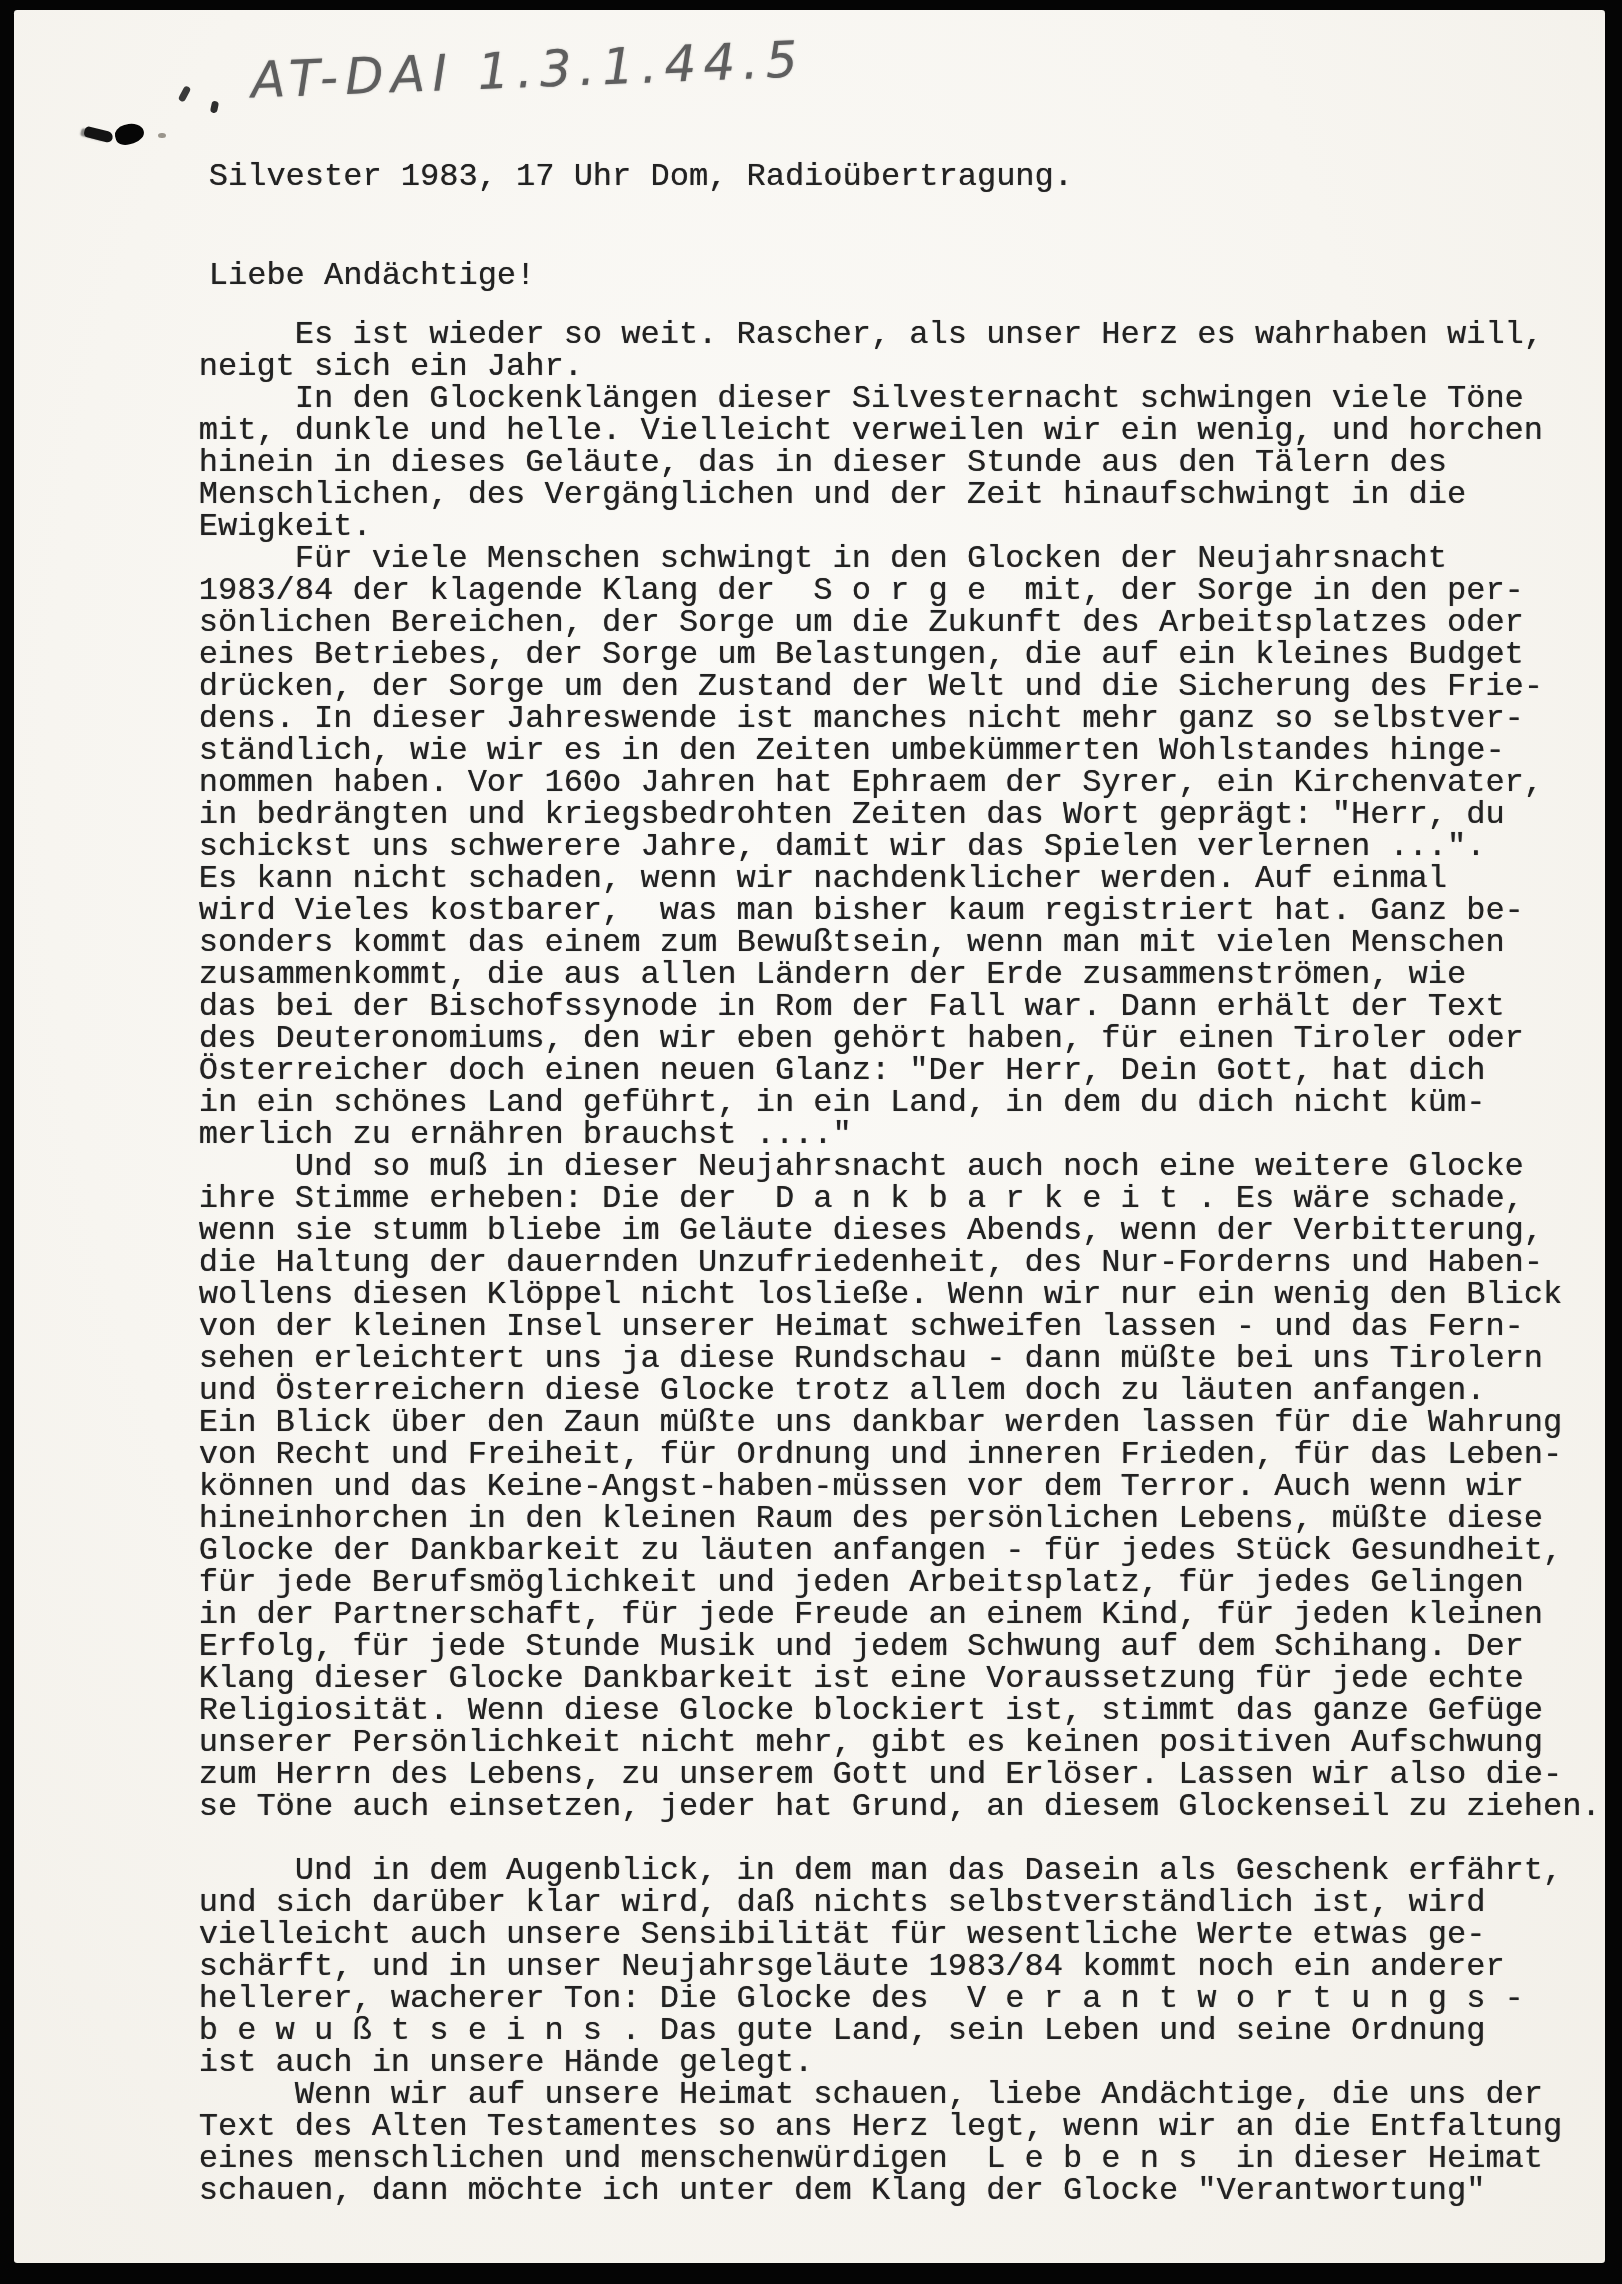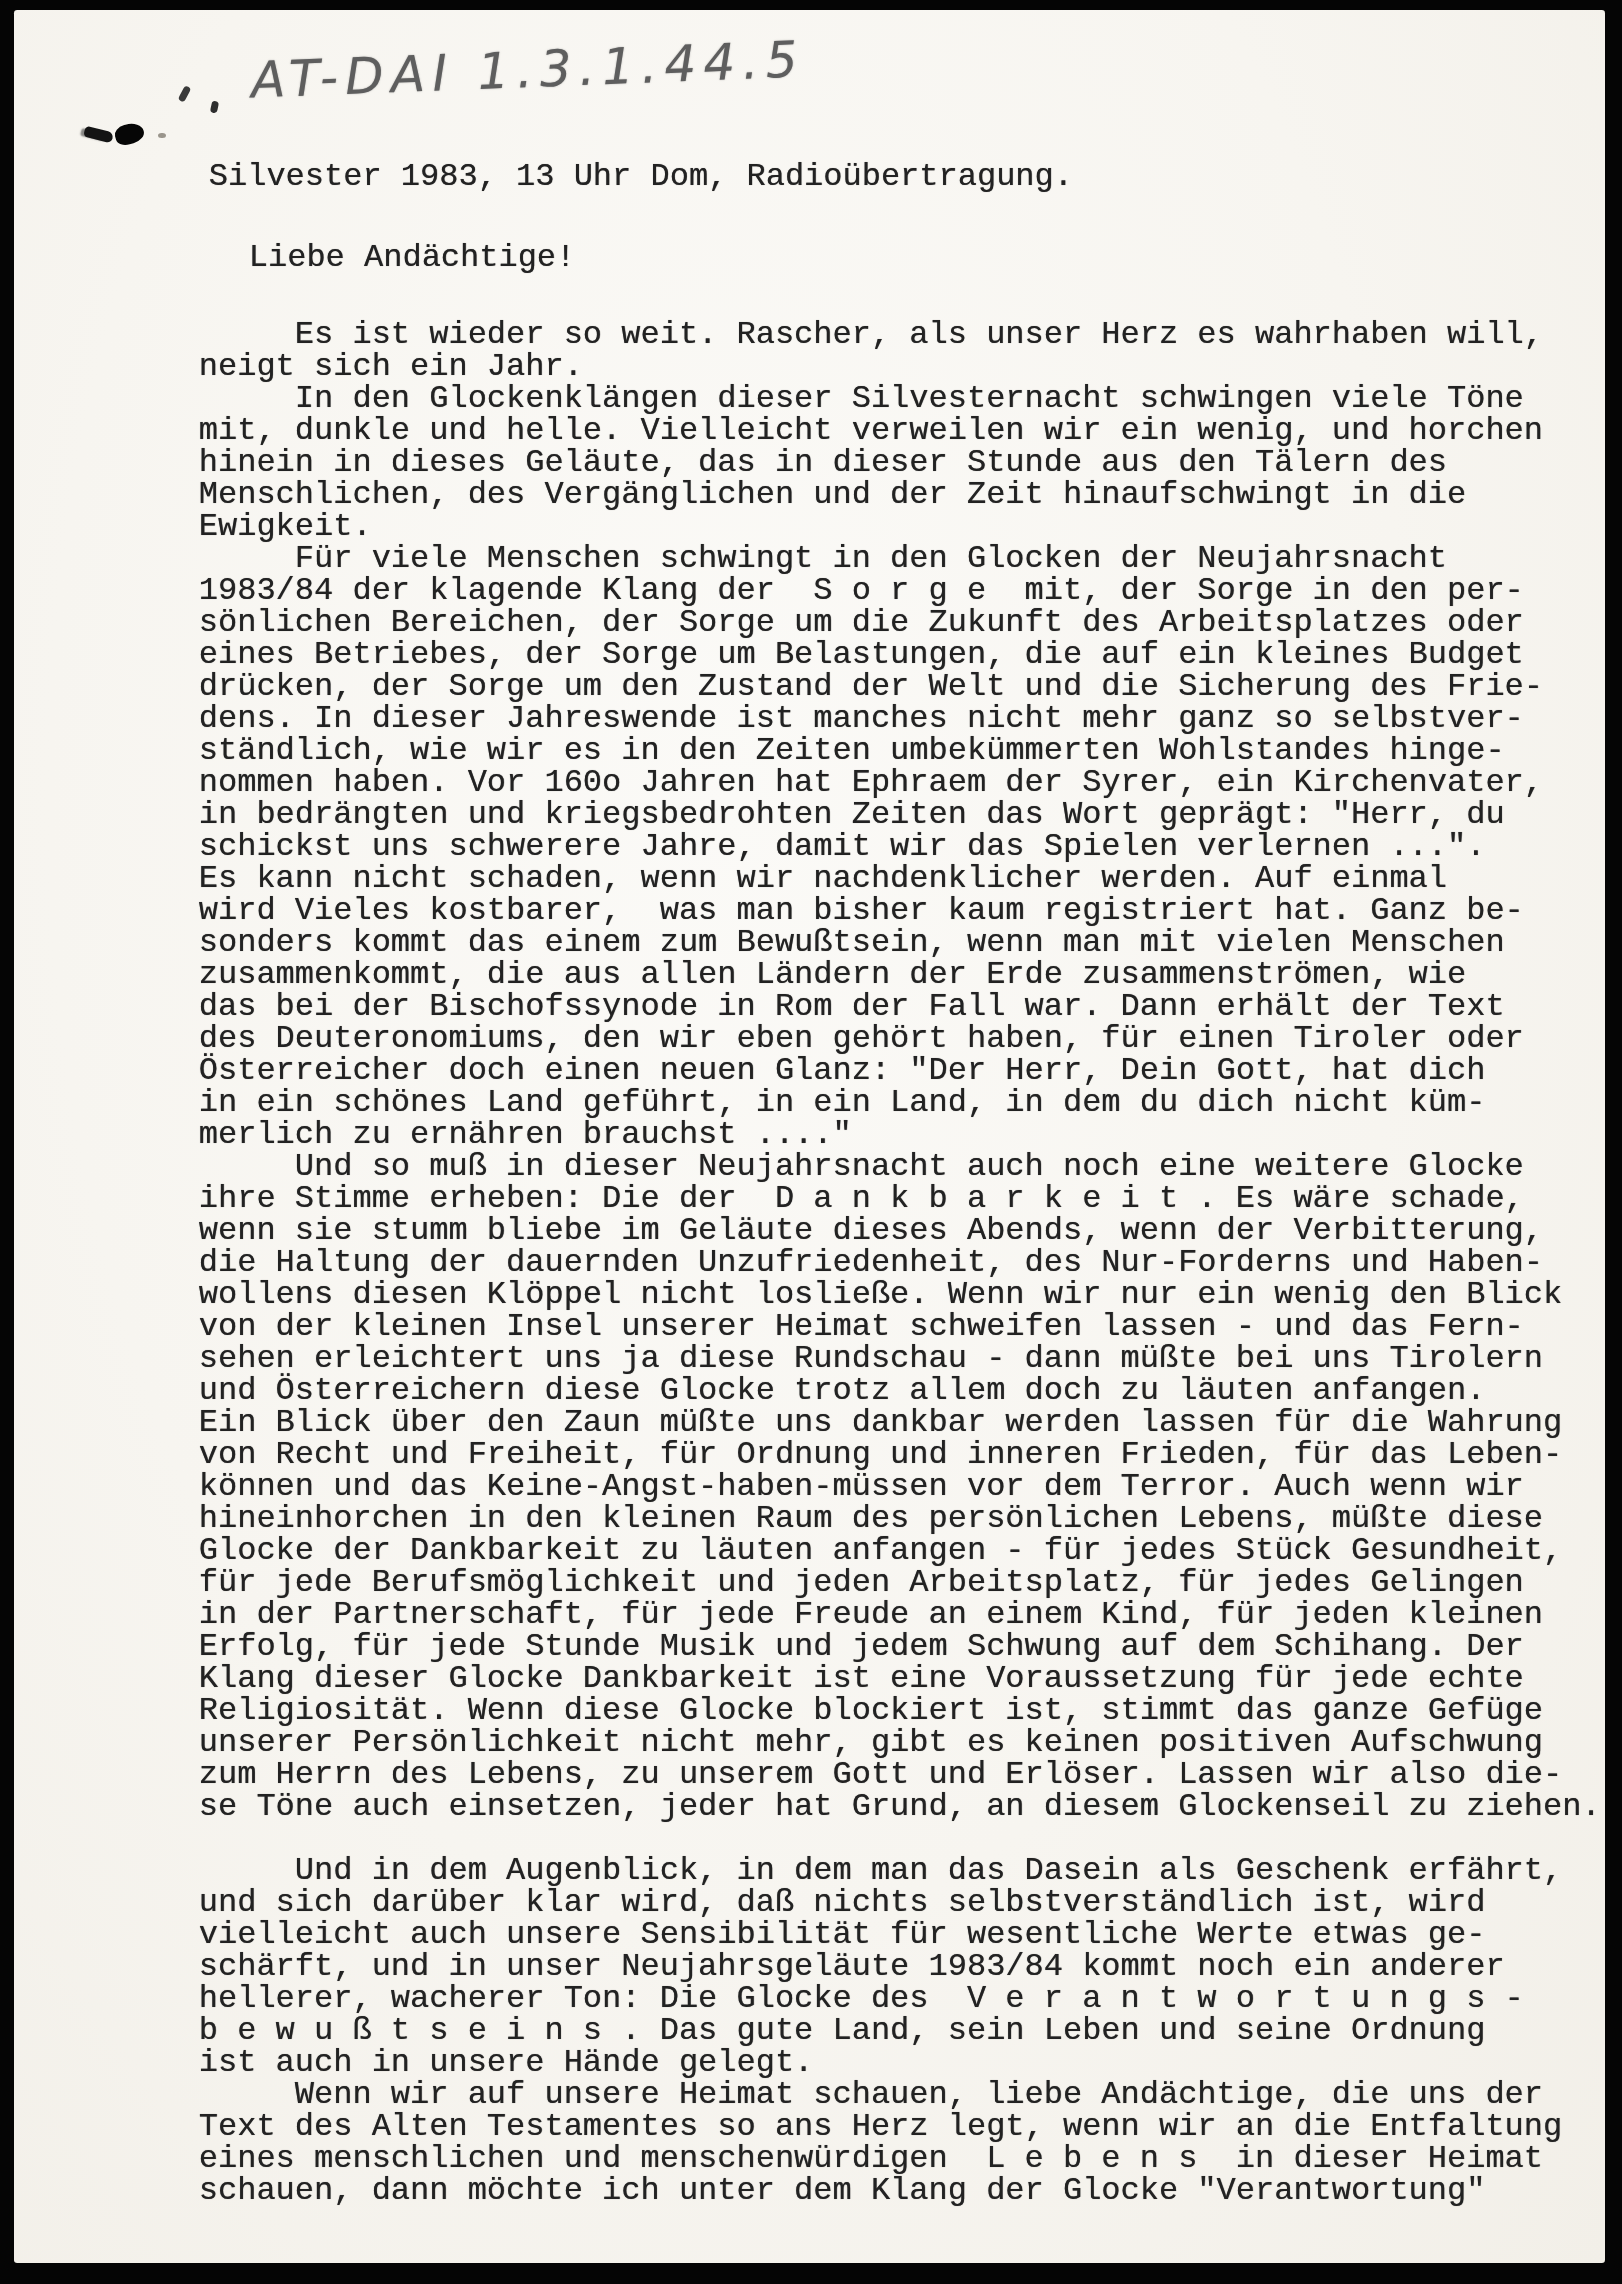--- a/index.html
+++ b/index.html
@@ -29,21 +29,21 @@
     font-family: "Liberation Mono", "DejaVu Sans Mono", monospace;
     font-size: 32px;
     line-height: 32px;
     color: #222222;
     text-shadow: 0 0 0.8px rgba(25,25,25,0.55), 0.4px 0.4px 0 rgba(30,30,30,0.25);
     white-space: pre;
     margin: 0;
     letter-spacing: 0;
   }
   .header-line { left: 195px; top: 151px; }
-  .salutation  { left: 195px; top: 232px; margin-left: 40px; }
+  .salutation  { left: 195px; top: 250px; }
   .body-text   { left: 185px; top: 309px; }
 
   .annotation {
     position: absolute;
     left: 237px;
     top: 31px;
     font-family: "DejaVu Sans", sans-serif;
     font-style: italic;
     font-size: 50px;
     letter-spacing: 7.3px;
@@ -86,21 +86,21 @@
 <div class="page">
 
   <div class="annotation">AT-DAI 1.3.1.44.5</div>
 
   <div class="mark blot-a"></div>
   <div class="mark blot-b"></div>
   <div class="mark tick-a"></div>
   <div class="mark tick-b"></div>
   <div class="mark smudge"></div>
 
-  <div class="typed header-line">Silvester 1983, 13 Uhr Dom, Radioübertragung.</div>
+  <div class="typed header-line">Silvester 1983, 17 Uhr Dom, Radioübertragung.</div>
 
   <div class="typed salutation">Liebe Andächtige!</div>
 
   <pre class="typed body-text">     Es ist wieder so weit. Rascher, als unser Herz es wahrhaben will,
 neigt sich ein Jahr.
      In den Glockenklängen dieser Silvesternacht schwingen viele Töne
 mit, dunkle und helle. Vielleicht verweilen wir ein wenig, und horchen
 hinein in dieses Geläute, das in dieser Stunde aus den Tälern des
 Menschlichen, des Vergänglichen und der Zeit hinaufschwingt in die
 Ewigkeit.

